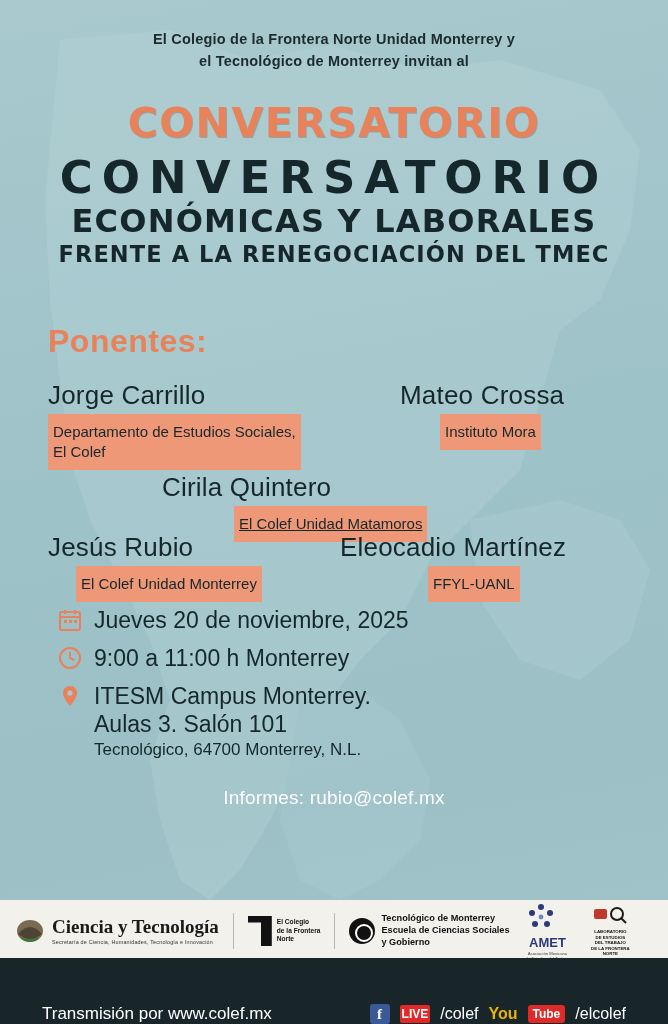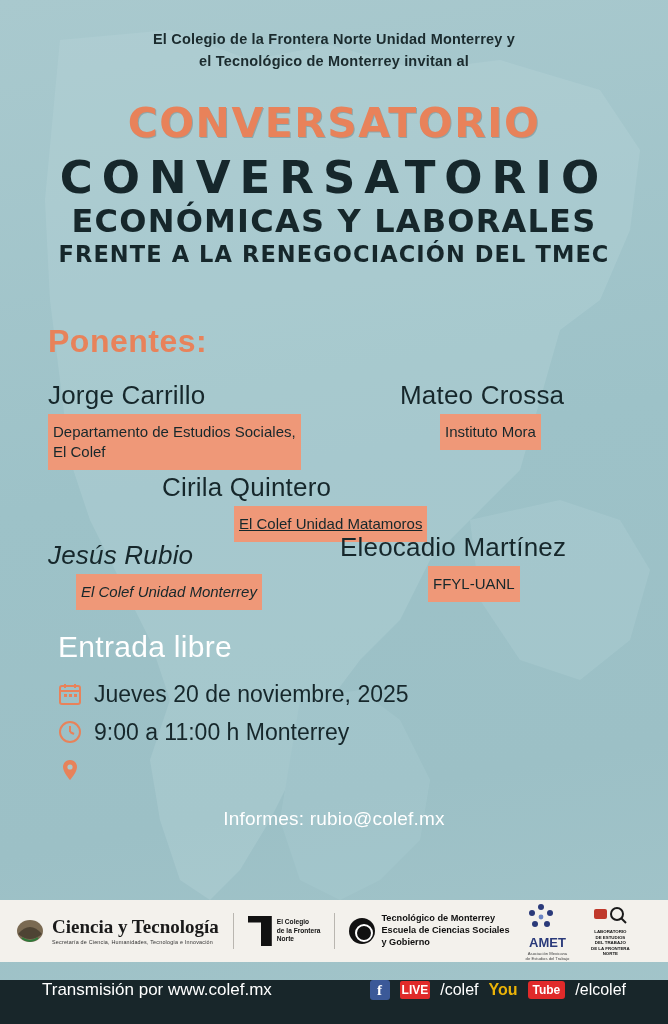--- a/index.html
+++ b/index.html
@@ -115,21 +115,21 @@
     font-size: 15px;
     line-height: 1.35;
     padding: 8px 5px;
     margin-top: 3px;
     white-space: pre-line;
   }
 
   .sp1 { left: 48px; top: 0px; }
   .sp2 { left: 400px; top: 0px; }
   .sp3 { left: 162px; top: 92px; }
-  .sp4 { left: 48px; top: 160px; font-style: italic; }
+  .sp4 { left: 48px; top: 152px; }
   .sp5 { left: 340px; top: 152px; }
   .sp2 .sp-name, .sp3 .sp-name, .sp5 .sp-name { }
   .sp2 .sp-aff { margin-left: 40px; }
   .sp3 .sp-aff { margin-left: 72px; text-decoration: underline; }
   .sp4 .sp-aff { margin-left: 28px; }
   .sp5 .sp-aff { margin-left: 88px; }
 
   .entrada {
     margin: 40px 0 0 58px;
     font-size: 30px;
@@ -270,24 +270,24 @@
     font-size: 4.4px;
     font-weight: bold;
     color: #111;
     line-height: 1.25;
   }
 
   
   .bottom {
     position: absolute;
     left: 0; right: 0; bottom: 0;
-    height: 44px;
+    height: 66px;
     background: #18262a;
     display: flex;
-    align-items: flex-start;
+    align-items: flex-end;
     justify-content: space-between;
     padding: 0 42px;
     box-sizing: border-box;
     z-index: 3;
   }
   .transmision {
     color: #ffffff;
     font-size: 17px;
   }
   .socials {
@@ -376,21 +376,20 @@
       <div class="sp sp4">
         <div class="sp-name">Jesús Rubio</div>
         <div class="sp-aff">El Colef Unidad Monterrey</div>
       </div>
       <div class="sp sp5">
         <div class="sp-name">Eleocadio Martínez</div>
         <div class="sp-aff">FFYL-UANL</div>
       </div>
     </div>
 
-    <div class="entrada">Entrada libre</div>
 
     <div class="info-list">
 
       <div class="info-row">
         <span class="info-icon">
           <svg width="24" height="24" viewBox="0 0 24 24">
             <rect x="2" y="4" width="20" height="18" rx="2" fill="none" stroke="#e8825a" stroke-width="2"></rect>
             <line x1="2" y1="9" x2="22" y2="9" stroke="#e8825a" stroke-width="2"></line>
             <line x1="7" y1="2" x2="7" y2="6" stroke="#e8825a" stroke-width="2"></line>
             <line x1="17" y1="2" x2="17" y2="6" stroke="#e8825a" stroke-width="2"></line>
@@ -413,20 +412,25 @@
         <span class="info-text">9:00 a 11:00 h Monterrey</span>
       </div>
 
       <div class="info-row">
         <span class="info-icon">
           <svg width="24" height="24" viewBox="0 0 24 24">
             <path d="M12 2C8.1 2 5 5.1 5 9c0 5.3 7 13 7 13s7-7.7 7-13c0-3.9-3.1-7-7-7z" fill="#e8825a"></path>
             <circle cx="12" cy="9" r="2.6" fill="#a9c9ce"></circle>
           </svg>
         </span>
+        <span class="info-text">
+          <span>ITESM Campus Monterrey.</span><br>
+          <span>Aulas 3. Salón 101</span>
+          <span class="small">Tecnológico, 64700 Monterrey, N.L.</span>
+        </span>
       </div>
 
     </div>
 
     <div class="informes">Informes: rubio@colef.mx</div>
   </div>
 
   <div class="logos">
 
     <div class="logo-cell">

